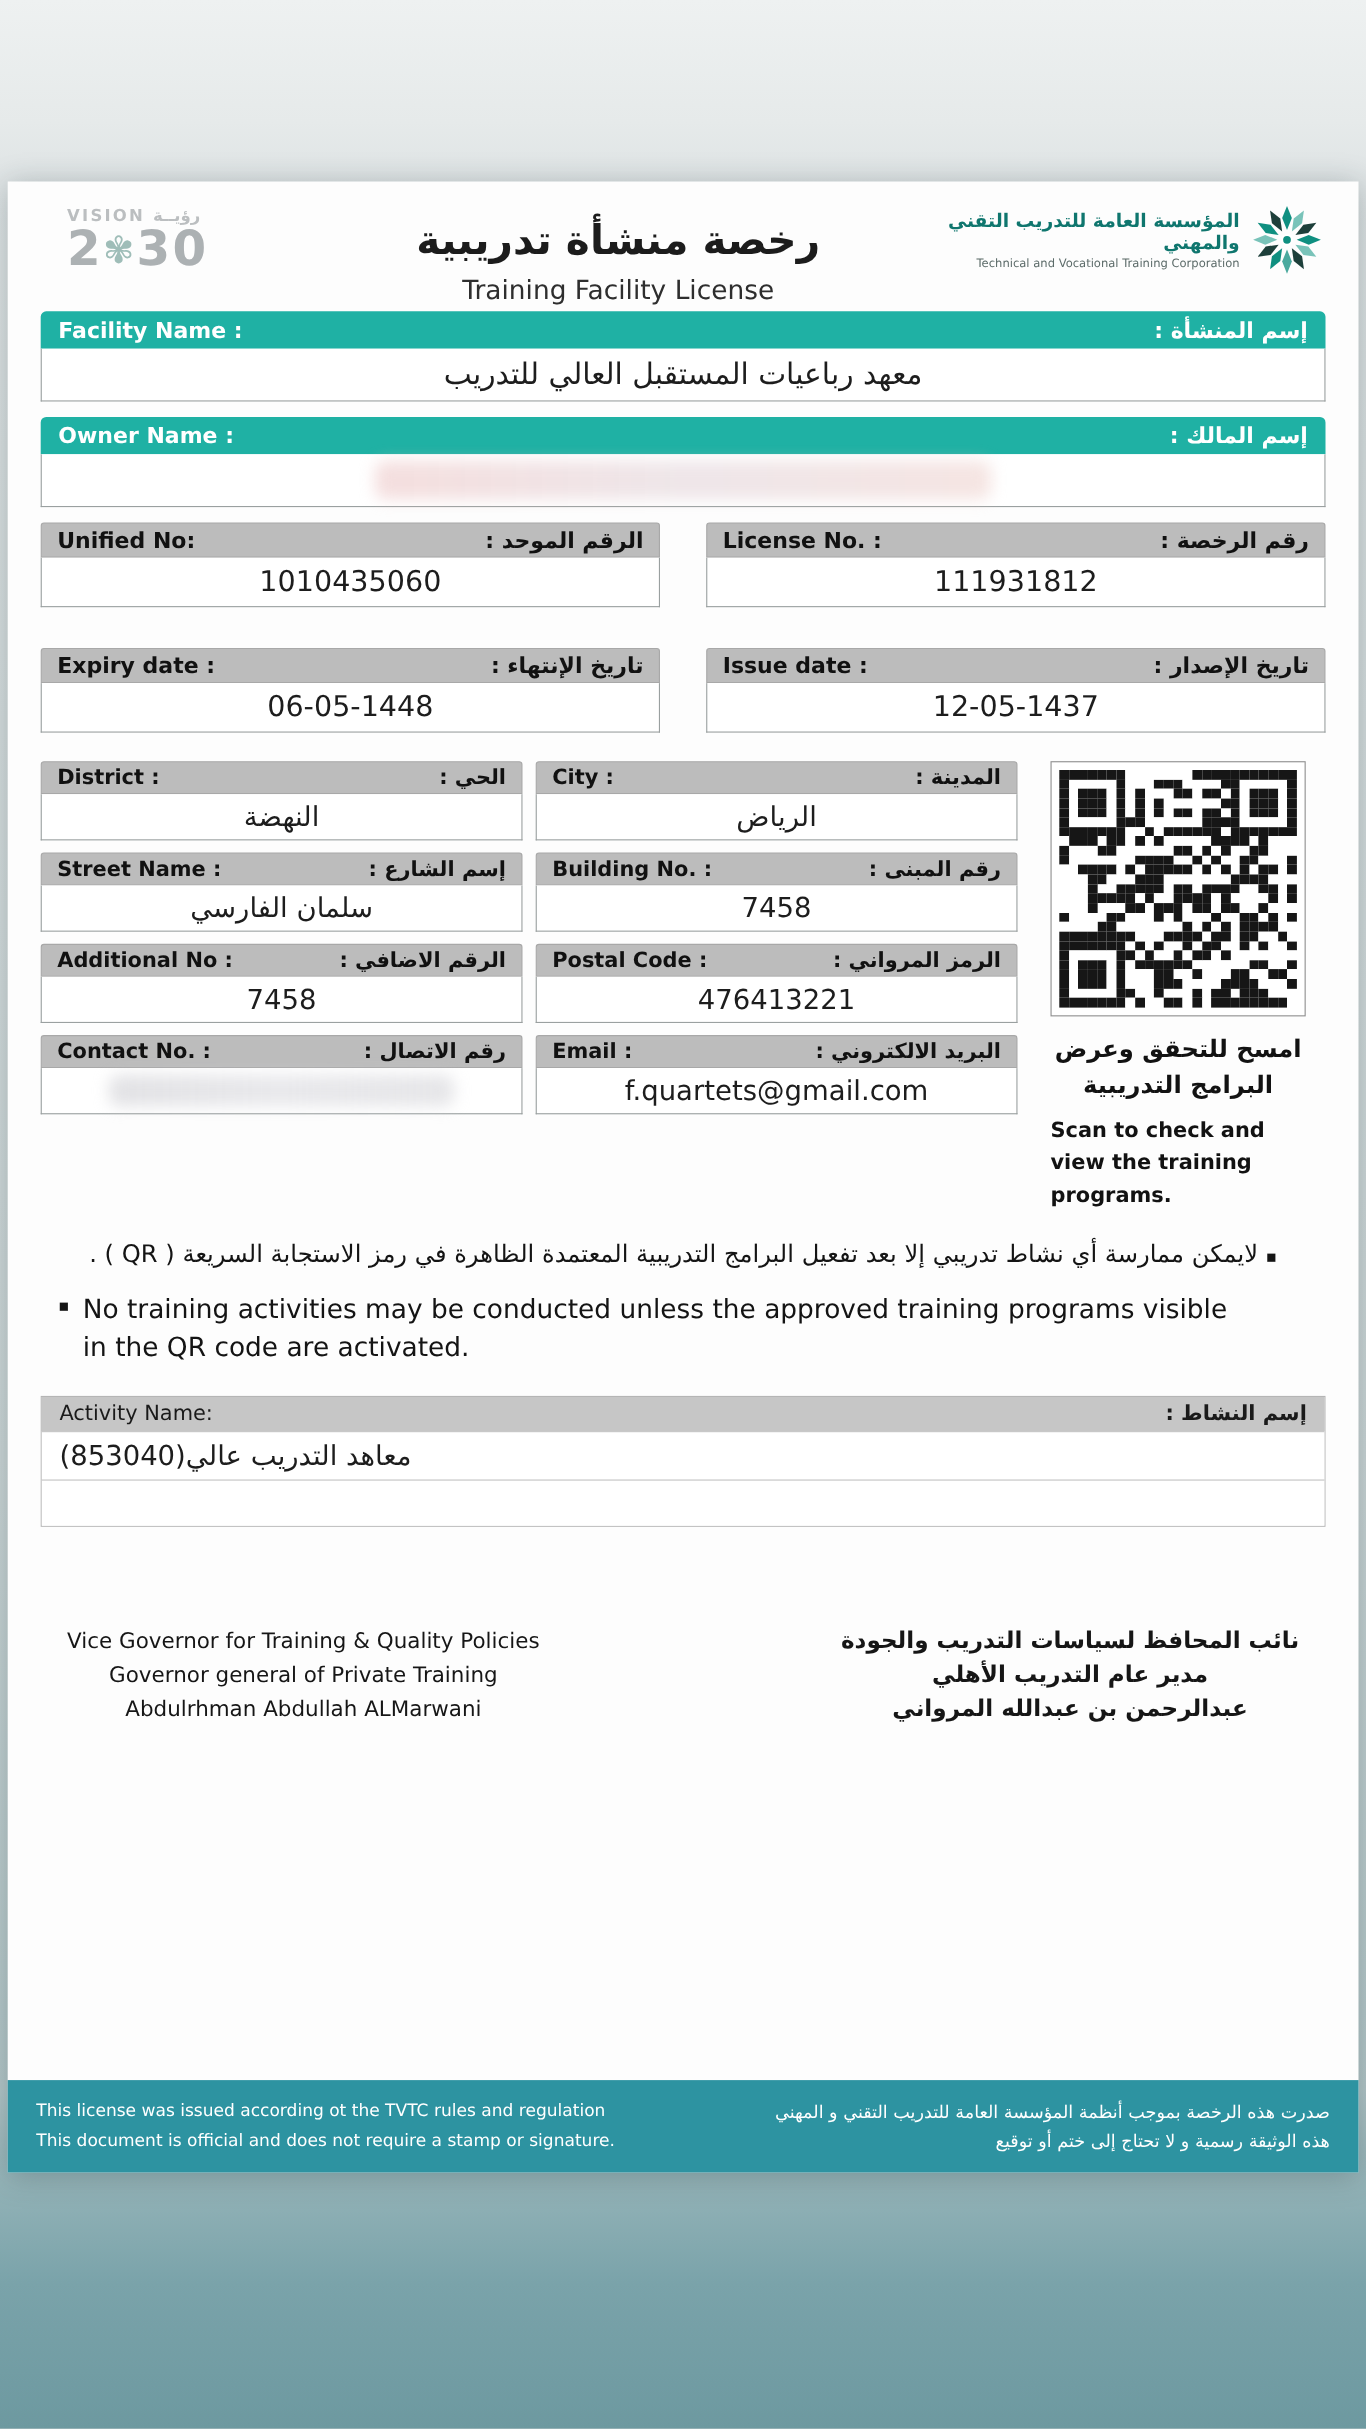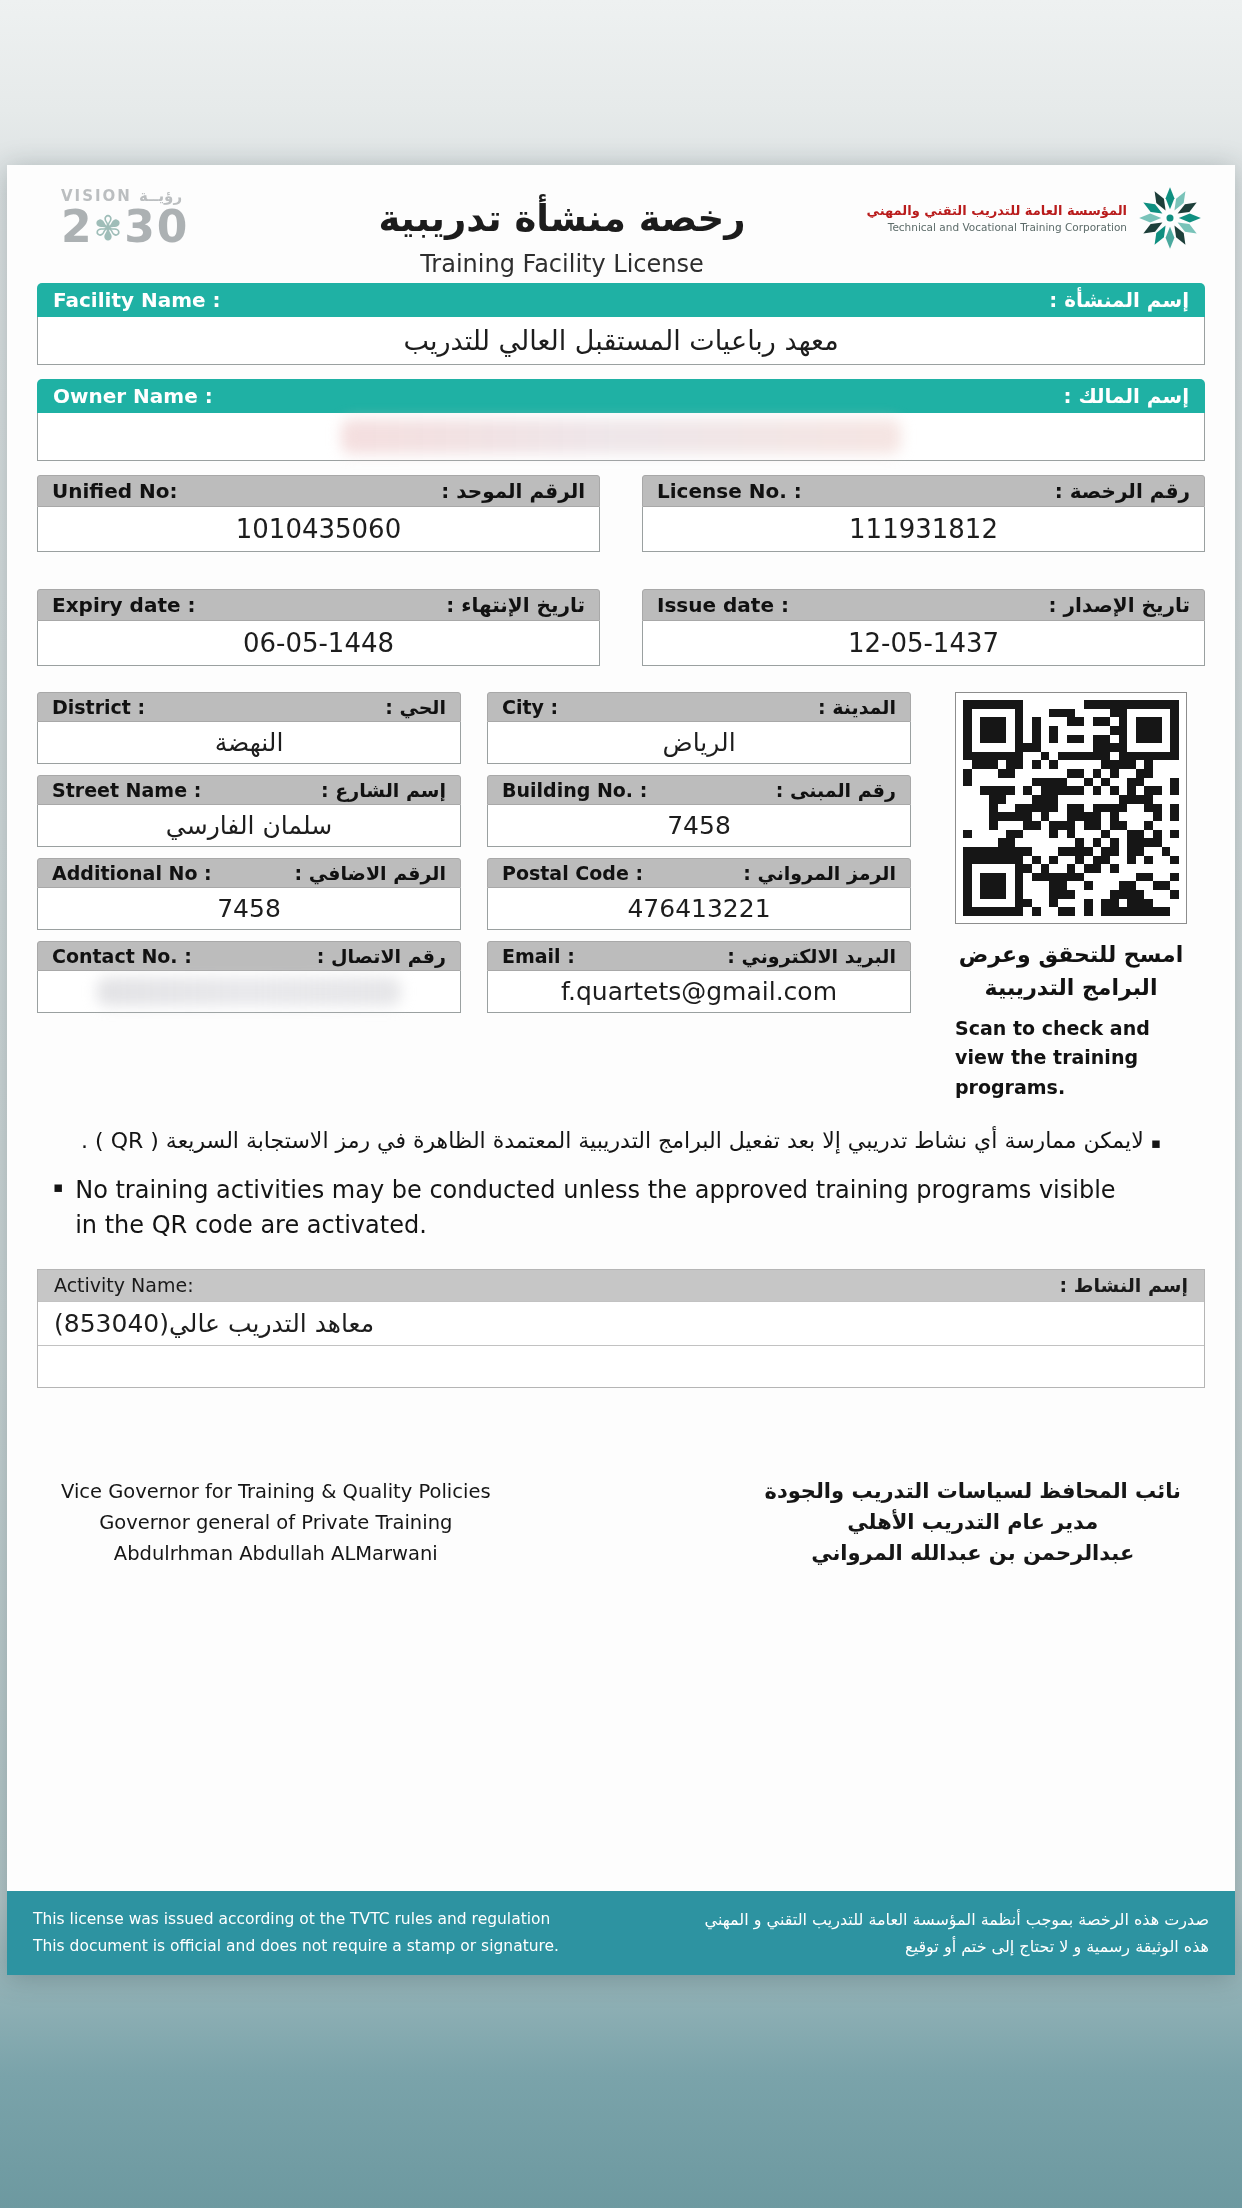--- a/index.html
+++ b/index.html
@@ -19,21 +19,21 @@
   .doc-head{display:flex;align-items:flex-start;min-height:100px;margin-bottom:4px;}
   .vision{width:205px;padding:8px 0 0 24px;color:#a6abae;opacity:.85;}
   .vision-top{font-size:15px;letter-spacing:2px;font-weight:bold;color:#b0b4b6;}
   .vision-big{font-size:44px;font-weight:bold;letter-spacing:2px;line-height:1;color:#9fa4a7;}
   .vision-flower{font-size:34px;color:#8fb3ad;vertical-align:2px;}
   .titles{flex:1;text-align:center;padding-top:18px;}
   .title-ar{font-size:37px;font-weight:bold;color:#1c1c1c;direction:rtl;}
   .title-en{font-size:24px;color:#2e2e2e;margin-top:10px;}
   .tvtc{width:345px;display:flex;justify-content:flex-end;align-items:center;gap:10px;padding:6px 2px 0 0;}
   .tvtc-text{text-align:right;}
-  .tvtc-ar{font-size:13px;font-weight:bold;color:#b91c1c;direction:rtl;}
+  .tvtc-ar{font-size:17px;font-weight:bold;color:#0f766e;direction:rtl;}
   .tvtc-en{font-size:10.5px;color:#5c6b69;margin-top:3px;}
   .tvtc-mark{flex:0 0 auto;}
 
   
   .banner{margin-bottom:14px;}
   .banner-head{
     height:34px;background:#1fb1a4;color:#fff;border-radius:5px 5px 0 0;
     display:flex;justify-content:space-between;align-items:center;
     padding:0 16px;font-size:20px;font-weight:bold;
   }
@@ -54,21 +54,21 @@
     display:flex;justify-content:space-between;align-items:center;
     padding:0 14px;font-size:20px;font-weight:bold;color:#111;border-radius:3px 3px 0 0;
   }
   .fvalue{
     height:44px;border:1px solid #9aa0a0;border-top:none;background:#fff;
     display:flex;align-items:center;justify-content:center;font-size:26px;position:relative;
   }
   .pair-row.last{margin-bottom:26px;margin-top:21px;}
 
   
-  .addr-wrap{display:grid;grid-template-columns:1fr 1fr 268px;column-gap:26px;}
+  .addr-wrap{display:grid;grid-template-columns:1fr 1fr 268px;column-gap:12px;}
   .addr-col .fblock{margin-bottom:11px;}
   .addr-col .fhead{height:30px;font-size:19px;}
   .addr-col .fvalue{height:41px;font-size:25px;direction:rtl;}
   .qr-col{display:flex;flex-direction:column;align-items:center;}
   .qr{
     width:232px;height:232px;display:grid;
     grid-template-columns:repeat(25,1fr);grid-template-rows:repeat(25,1fr);
     background:#fff;border:1px solid #8d8d8d;padding:7px;box-sizing:border-box;gap:0;
   }
   .qr i{background:#fff;display:block;}

